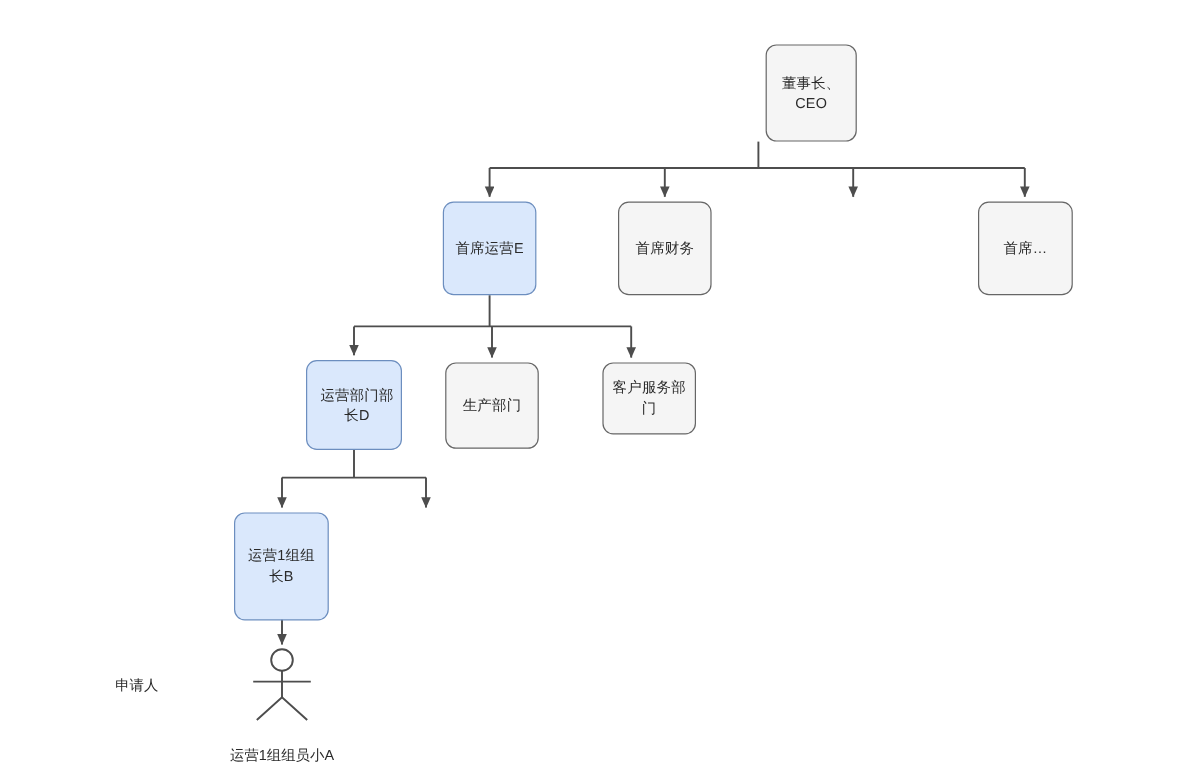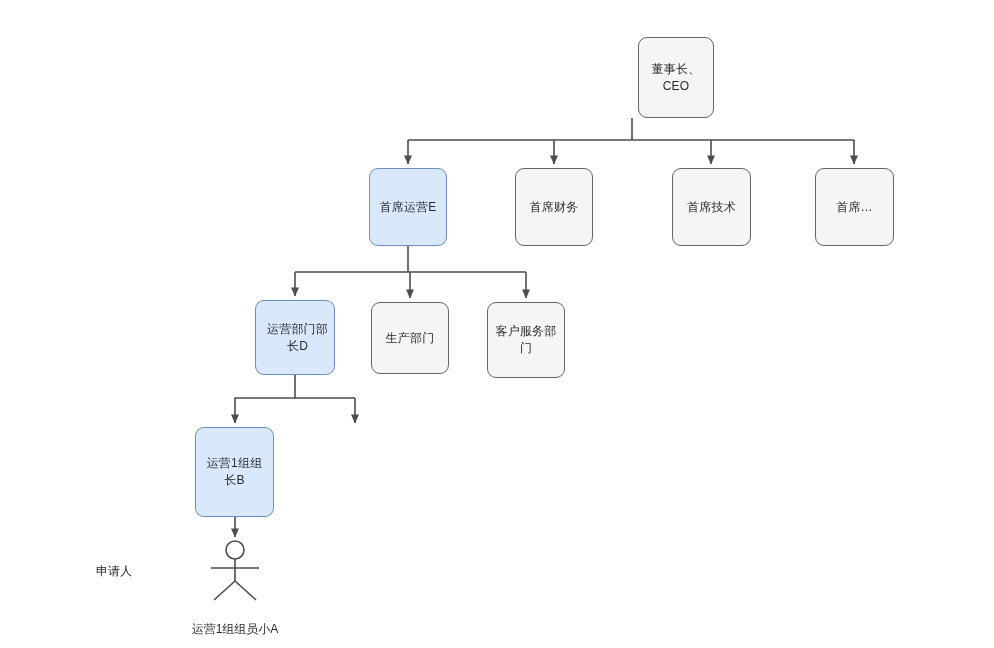--- a/index.html
+++ b/index.html
@@ -103,29 +103,28 @@
       <path d="M214,600 L235,581 L256,600"></path>
     </g>
   </svg>
 
   <div class="node plain" style="left:594px; top:37px; width:76px; height:81px;margin-left:44px;">董事长、CEO</div>
 
   <div class="node plain" style="left:515px; top:168px; width:78px; height:78px;">首席财务</div>
 
   <div class="node highlight" style="left:369px; top:168px; width:78px; height:78px;">首席运营E</div>
 
-  <div class="node plain" style="left:672px; top:168px; width:79px; height:78px;">首席技术</div>
 
   <div class="node plain" style="left:815px; top:168px; width:79px; height:78px;">首席…</div>
 
   <div class="node highlight" style="left:255px; top:300px; width:80px; height:75px;padding-left:10px;">运营部门部长D</div>
 
   <div class="node plain" style="left:371px; top:302px; width:78px; height:72px;">生产部门</div>
 
-  <div class="node plain" style="left:487px; top:302px; width:78px; height:76px;font-family:Liberation Serif, serif;">客户服务部门</div>
+  <div class="node plain" style="left:502px; top:302px; width:78px; height:60px;font-family:Liberation Serif, serif;">客户服务部门</div>
 
   <div class="node highlight" style="left:195px; top:427px; width:79px; height:90px;">运营1组组长B</div>
 
 
   <div class="actor-label" style="left:235px; top:605px; transform:translateX(-50%);margin-top:16px;">运营1组组员小A</div>
 
   <div class="side-label" style="left:96px; top:563px;">申请人</div>
 
 </div>
 

